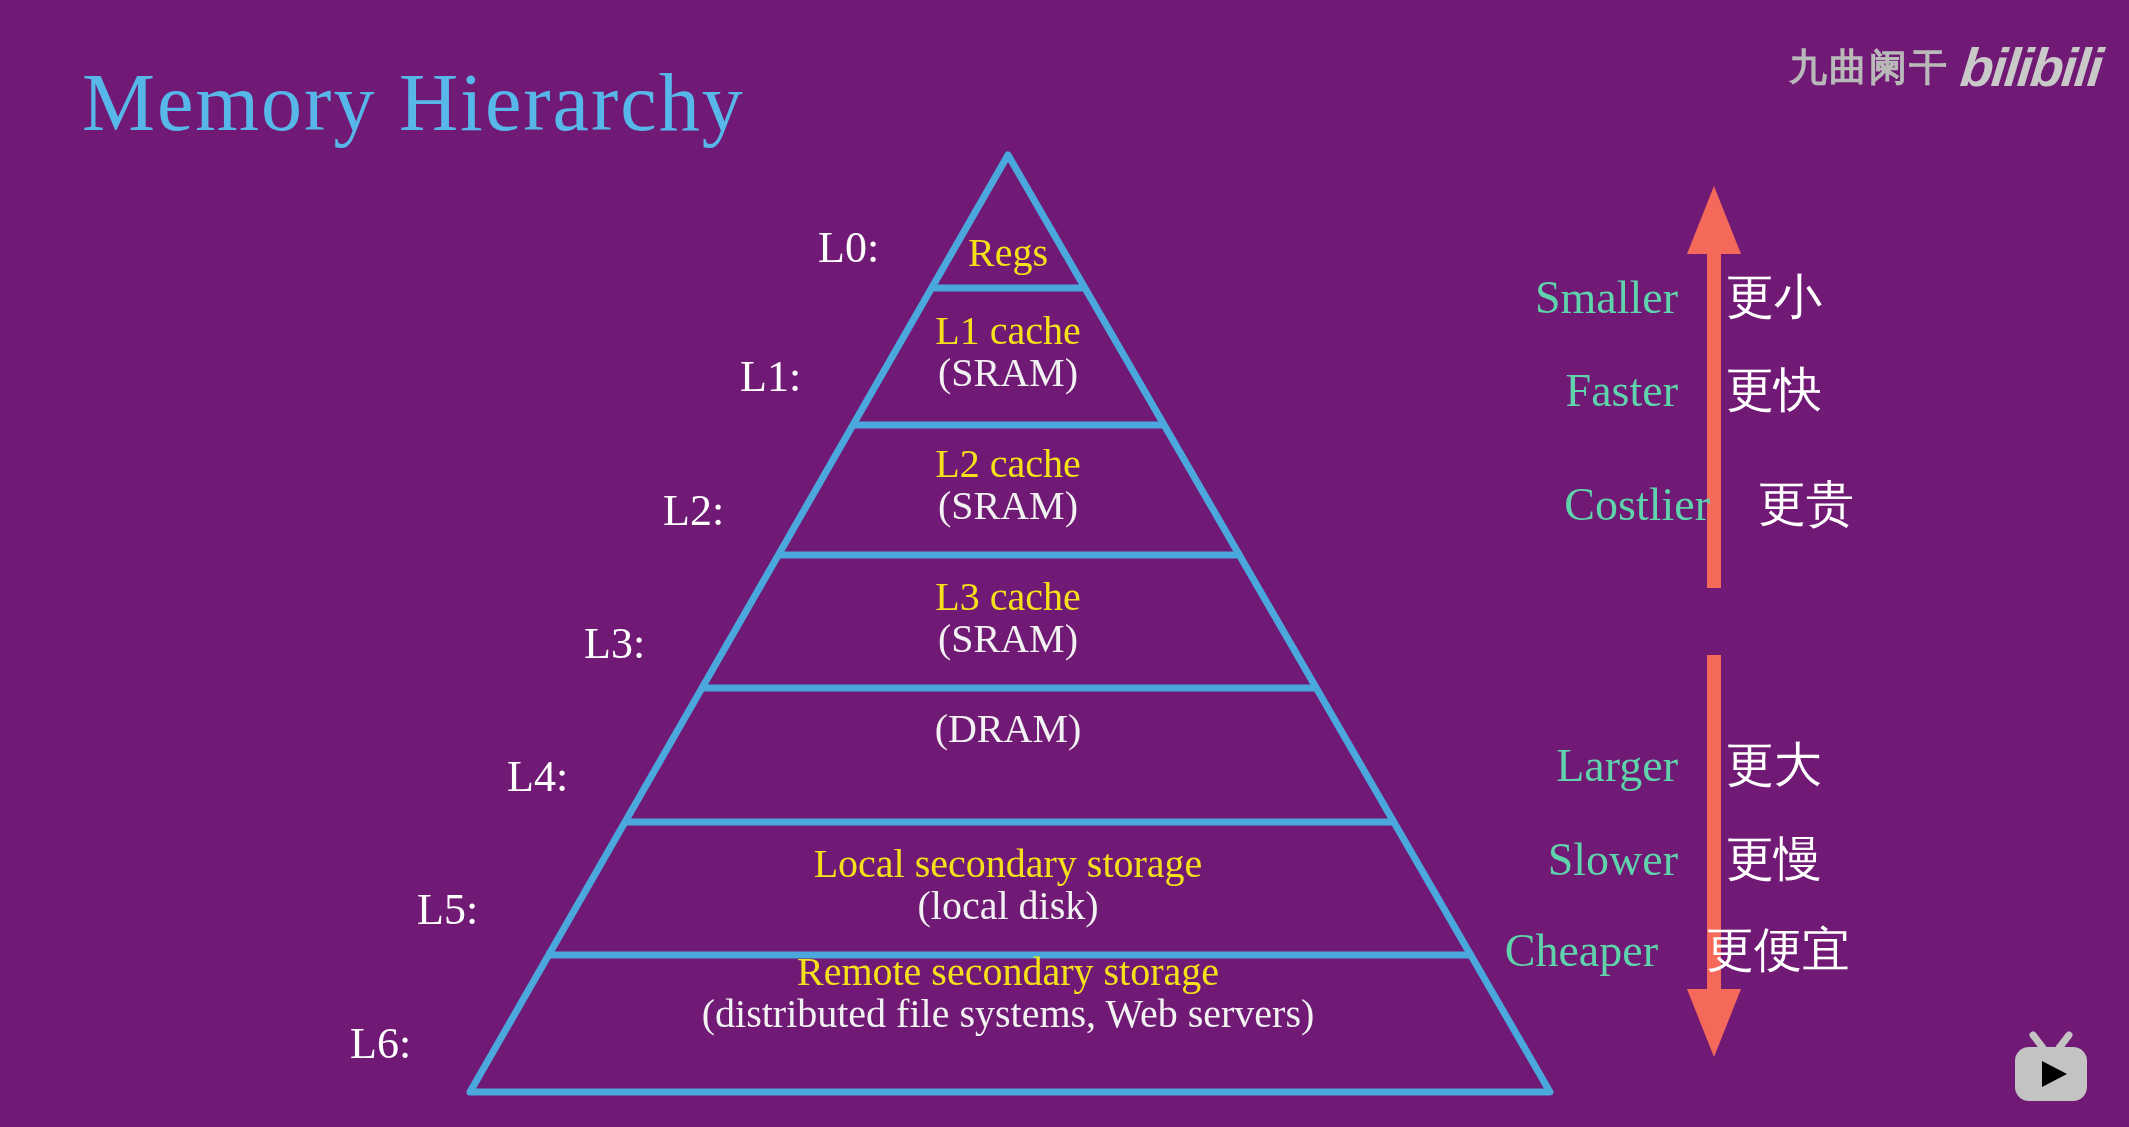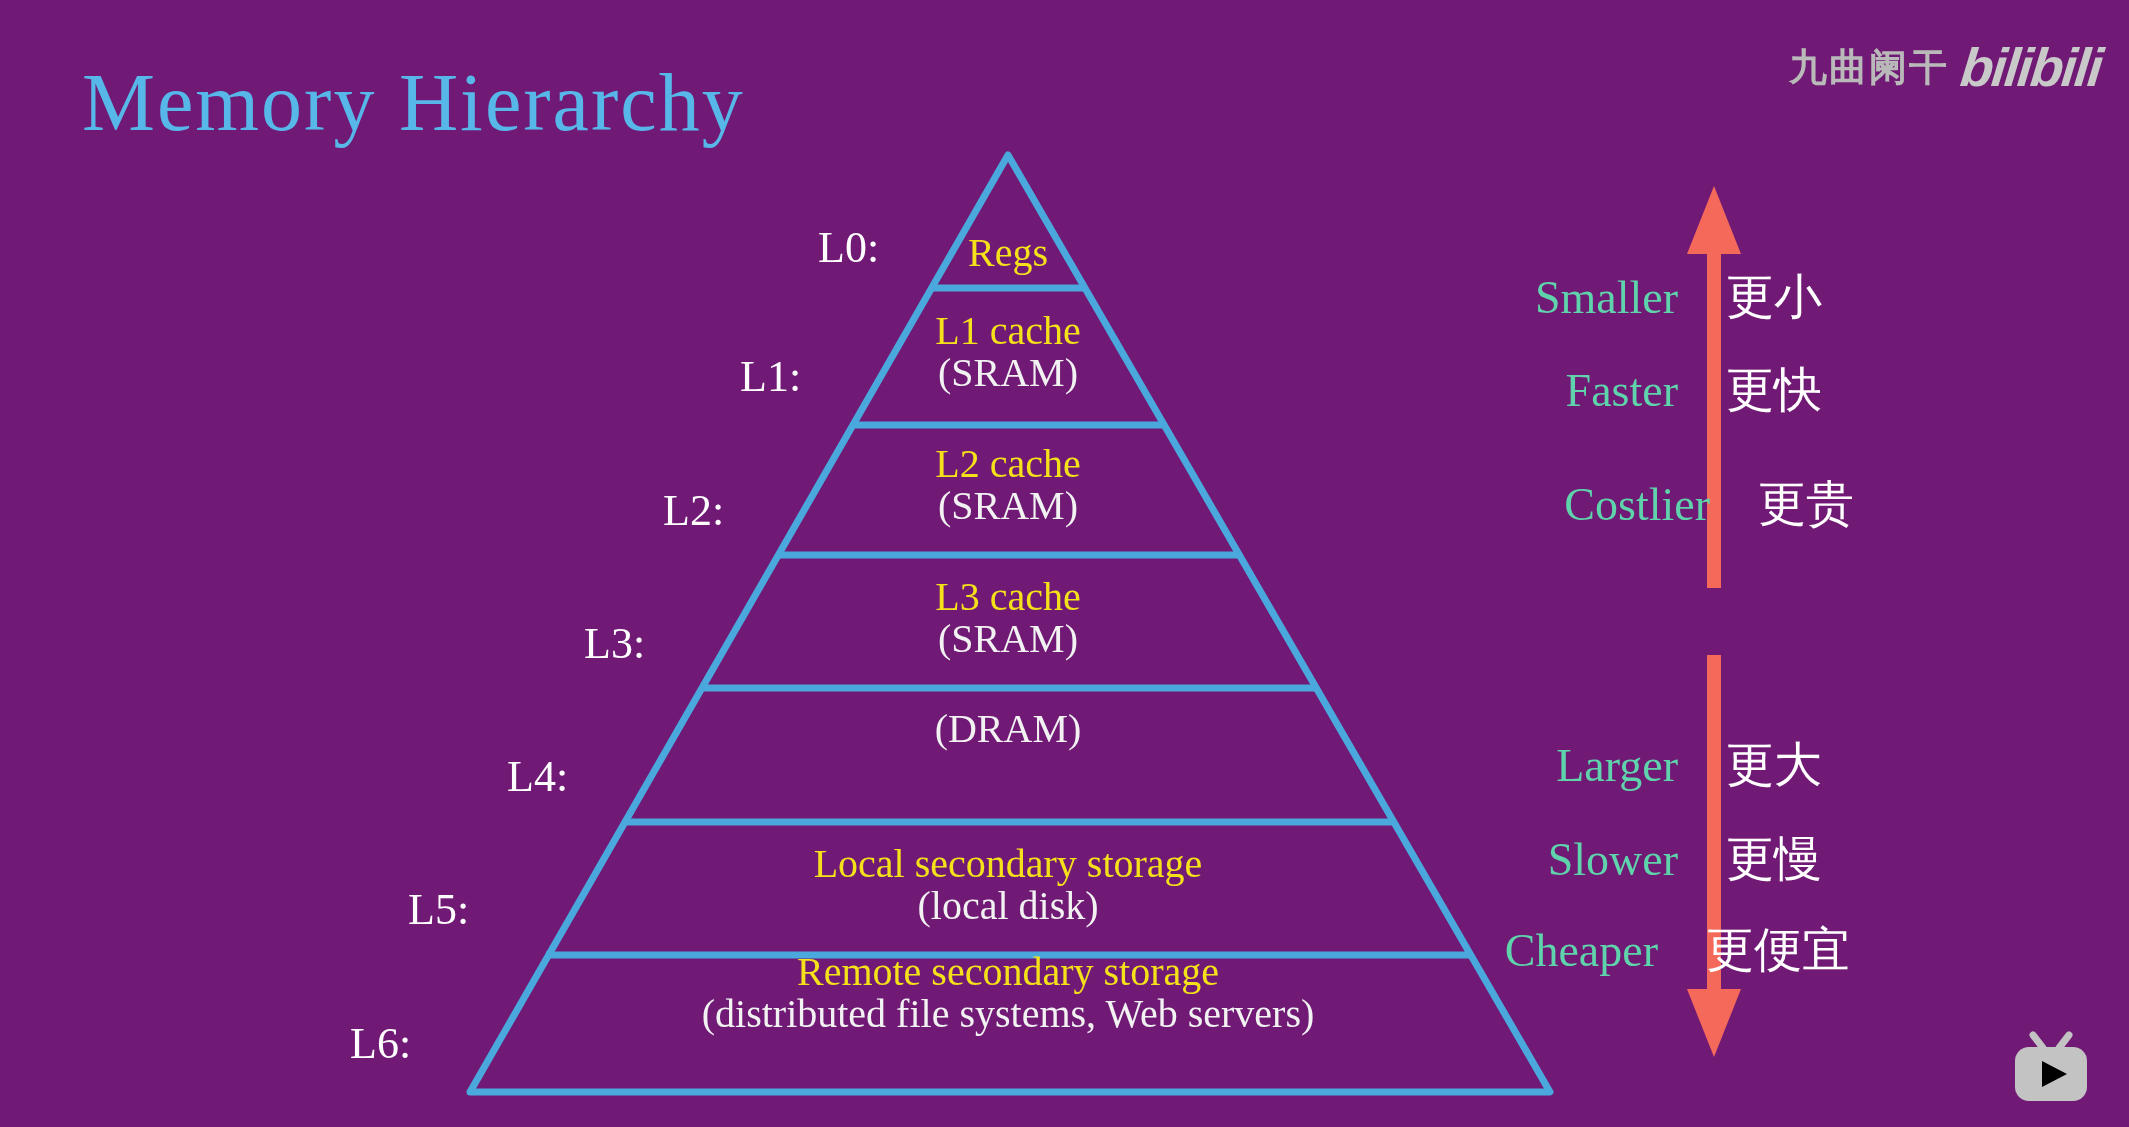--- a/index.html
+++ b/index.html
@@ -162,21 +162,21 @@
     <line x1="700" y1="688" x2="1316" y2="688" stroke="#4aa8dd" stroke-width="7"></line>
     <line x1="623" y1="822" x2="1393" y2="822" stroke="#4aa8dd" stroke-width="7"></line>
     <line x1="546" y1="955" x2="1470" y2="955" stroke="#4aa8dd" stroke-width="7"></line>
   </svg>
 
   <div class="l-label" style="left:818px; top:226px;">L0:</div>
   <div class="l-label" style="left:740px; top:355px;">L1:</div>
   <div class="l-label" style="left:663px; top:489px;">L2:</div>
   <div class="l-label" style="left:584px; top:622px;">L3:</div>
   <div class="l-label" style="left:507px; top:755px;text-align:right;">L4:</div>
-  <div class="l-label" style="left:408px; top:888px;">L5:</div>
+  <div class="l-label" style="left:417px; top:888px;">L5:</div>
   <div class="l-label" style="left:350px; top:1022px;">L6:</div>
 
   <div class="level-text" style="top:232px; font-size:40px;">
     <span class="level-primary">Regs</span>
   </div>
 
   <div class="level-text" style="top:310px; font-size:40px;">
     <span class="level-primary">L1 cache</span>
     <span class="level-secondary">(SRAM)</span>
   </div>

